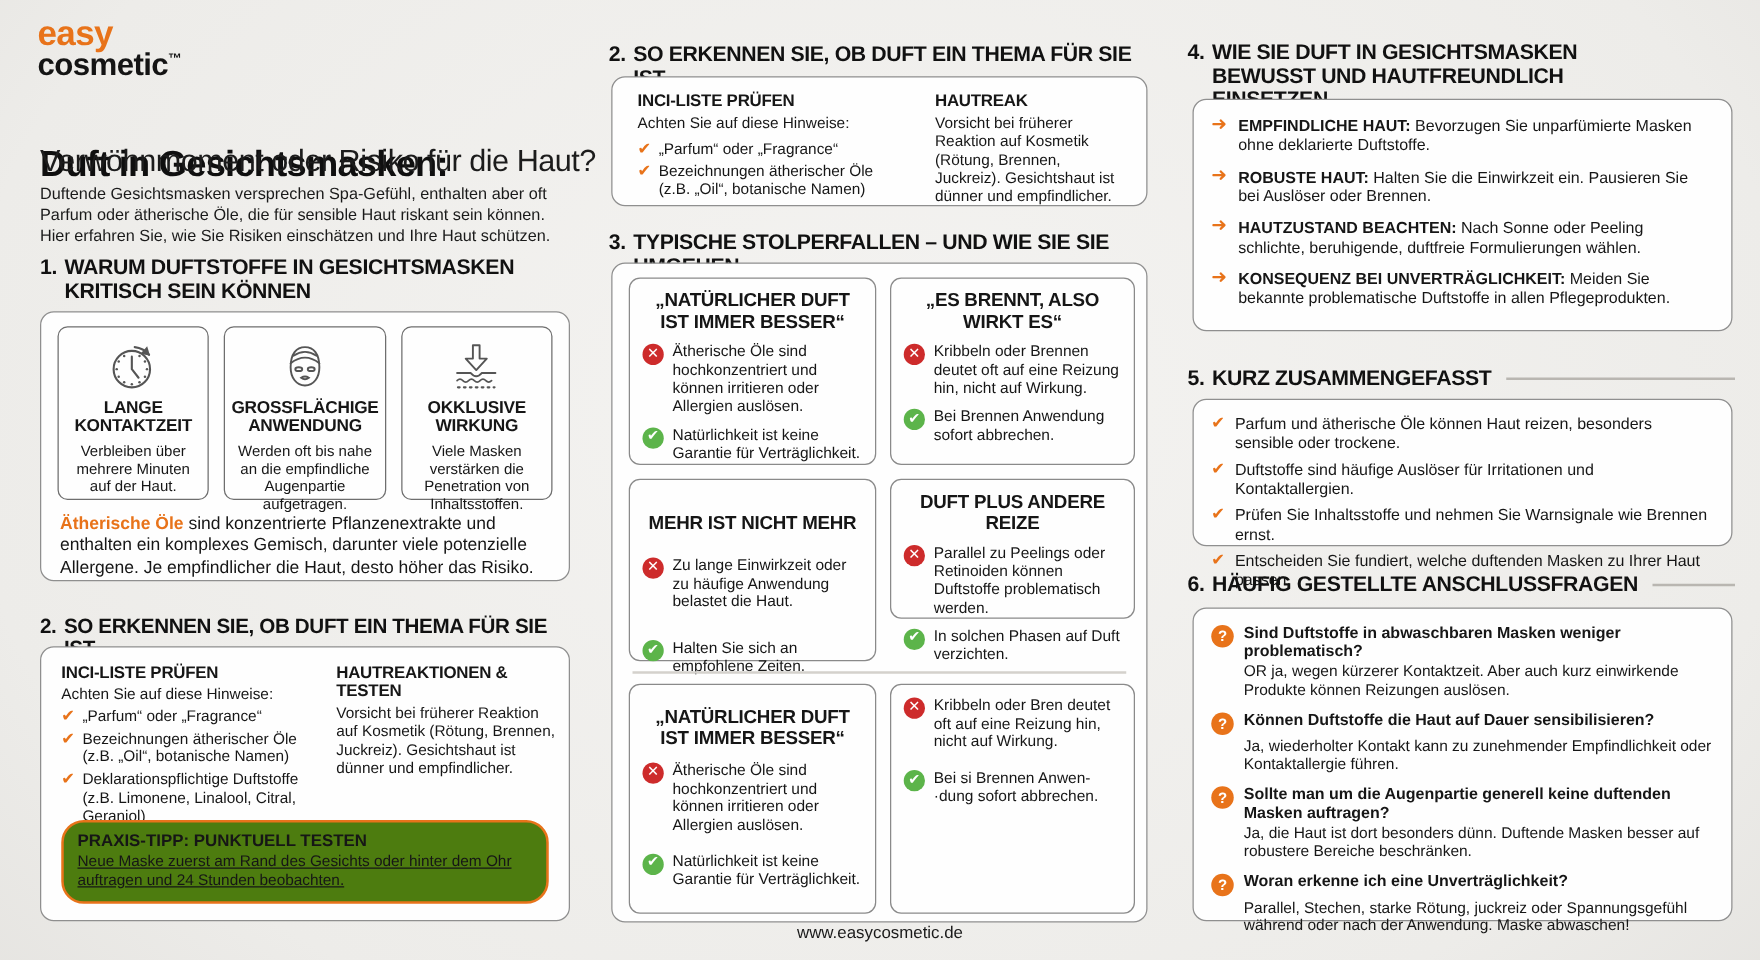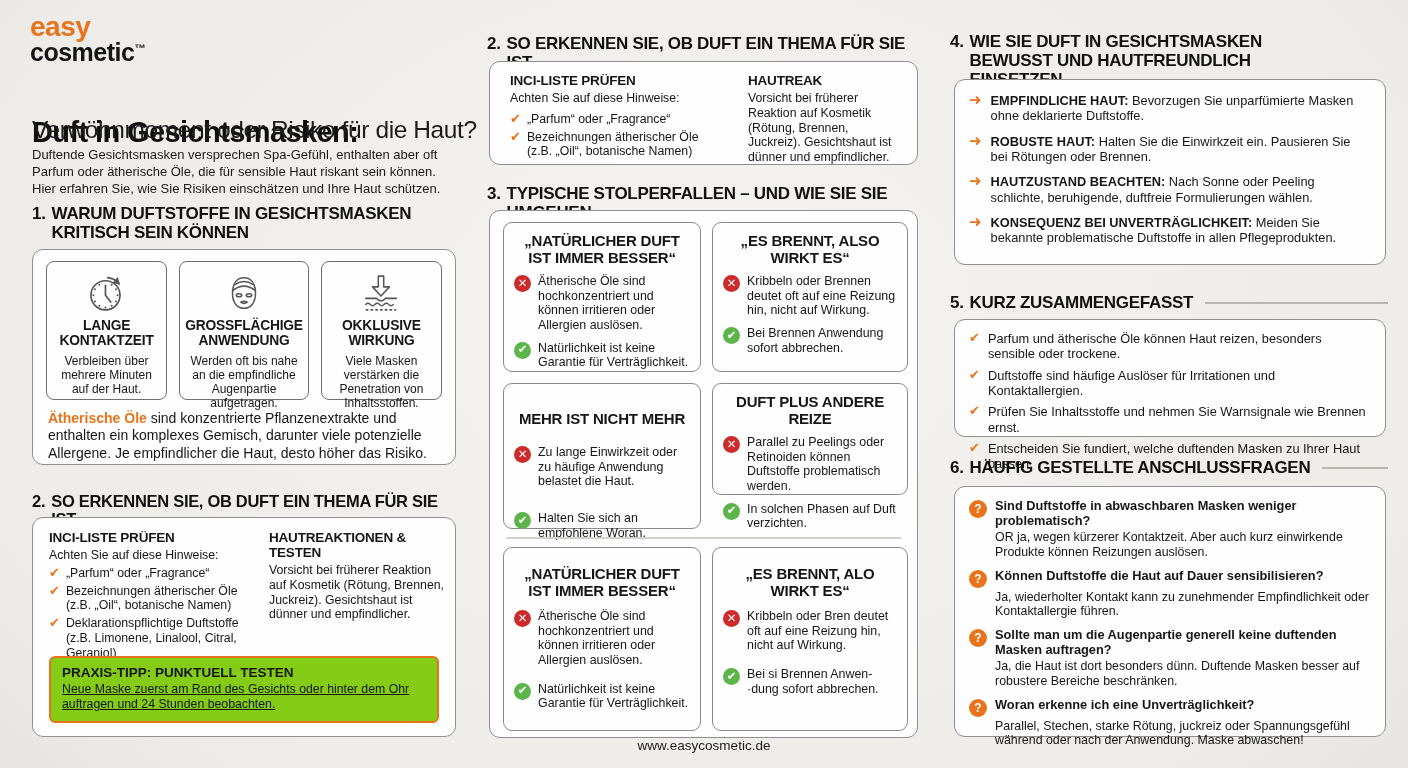--- a/index.html
+++ b/index.html
@@ -41,22 +41,22 @@
   .s1card .txt{font-size:12px;line-height:1.18;margin-top:5px;padding:0 2px;}
   .note{margin:10px 15px 0 15px;font-size:14px;line-height:1.24;}
   .note .lead{color:#e8731a;font-weight:bold;}
   
   .h2l{left:32px;top:492px;width:434px;font-size:16.5px;}
   .p2{left:32px;top:517px;width:424px;height:220px;}
   .colbox{position:absolute;}
   .colbox .ct{font-size:13.5px;font-weight:bold;letter-spacing:-0.2px;margin-bottom:3px;}
   .colbox .cb{font-size:12.3px;line-height:1.2;}
   .ckrow{display:flex;gap:6px;margin-top:3px;font-size:12.3px;line-height:1.2;}
-  .tip{position:absolute;left:16px;right:16px;bottom:13px;border:2px solid #e8731a;border-radius:6px;
-       padding:7px 11px 9px 11px;background:#84cc16;}
+  .tip{position:absolute;left:16px;right:16px;bottom:13px;border:2px solid #e8731a;border-radius:18px;
+       padding:7px 11px 9px 11px;background:#4d7c0f;}
   .tip .tt{font-size:13.5px;font-weight:bold;margin-bottom:2px;}
   .tip .tx{font-size:12.3px;line-height:1.22;text-decoration:underline;}
   .h2m{left:487px;top:34px;width:445px;}
   .pm{left:489px;top:61px;width:429px;height:104px;}
   
   .h3{left:487px;top:184px;width:458px;}
   .p3{left:489px;top:210px;width:429px;height:528px;}
   .s3card{position:absolute;border:1.3px solid #8a8a8a;border-radius:9px;box-sizing:border-box;
           padding:9px 10px 6px 10px;background:#fefefe;}
   .s3card .ttl{text-align:center;font-size:15px;font-weight:bold;line-height:1.14;letter-spacing:-0.2px;margin-bottom:8px;}
@@ -239,21 +239,21 @@
     </div>
 
     <div class="s3card spread" style="left:13px;top:172px;width:198px;height:146px;">
       <div class="ttl">MEHR IST NICHT MEHR</div>
       <div class="item bad">
           <span class="badge red">✕</span>
           <span>Zu lange Einwirkzeit oder zu häufige Anwendung belastet die Haut.</span>
         </div>
       <div class="item good">
           <span class="badge green">✔</span>
-          <span>Halten Sie sich an empfohlene Woran.</span>
+          <span>Halten Sie sich an empfohlene Zeiten.</span>
         </div>
     </div>
 
     <div class="s3card" style="left:222px;top:172px;width:196px;height:112px;">
       <div class="ttl">DUFT PLUS ANDERE REIZE</div>
       <div class="item bad">
           <span class="badge red">✕</span>
           <span>Parallel zu Peelings oder Retinoiden können Duftstoffe problematisch werden.</span>
         </div>
       <div class="item good">
@@ -270,21 +270,20 @@
           <span class="badge red">✕</span>
           <span>Ätherische Öle sind hochkonzentriert und können irritieren oder Allergien auslösen.</span>
         </div>
       <div class="item good">
           <span class="badge green">✔</span>
           <span>Natürlichkeit ist keine Garantie für Verträglichkeit.</span>
         </div>
     </div>
 
     <div class="s3card tall" style="left:222px;top:336px;width:196px;height:184px;">
-      <div class="ttl">„ES BRENNT, ALO WIRKT ES“</div>
       <div class="item bad">
           <span class="badge red">✕</span>
           <span>Kribbeln oder Bren deutet oft auf eine Reizung hin, nicht auf Wirkung.</span>
         </div>
       <div class="item good">
           <span class="badge green">✔</span>
           <span>Bei si Brennen Anwen- ·dung sofort abbrechen.</span>
         </div>
     </div>
   </div>
@@ -293,21 +292,21 @@
     <span class="num">4.</span>
     <span class="txt">WIE SIE DUFT IN GESICHTSMASKEN BEWUSST UND HAUTFREUNDLICH EINSETZEN</span>
   </div>
   <div class="panel p4">
     <div class="item">
         <span class="arr">➜</span>
         <span><b class="lead">EMPFINDLICHE HAUT:</b><span> Bevorzugen Sie unparfümierte Masken ohne deklarierte Duftstoffe.</span></span>
       </div>
     <div class="item">
         <span class="arr">➜</span>
-        <span><b class="lead">ROBUSTE HAUT:</b><span> Halten Sie die Einwirkzeit ein. Pausieren Sie bei Rötungen oder Brennen.</span></span>
+        <span><b class="lead">ROBUSTE HAUT:</b><span> Halten Sie die Einwirkzeit ein. Pausieren Sie bei Auslöser oder Brennen.</span></span>
       </div>
     <div class="item">
         <span class="arr">➜</span>
         <span><b class="lead">HAUTZUSTAND BEACHTEN:</b><span> Nach Sonne oder Peeling schlichte, beruhigende, duftfreie Formulierungen wählen.</span></span>
       </div>
     <div class="item">
         <span class="arr">➜</span>
         <span><b class="lead">KONSEQUENZ BEI UNVERTRÄGLICHKEIT:</b><span> Meiden Sie bekannte problematische Duftstoffe in allen Pflegeprodukten.</span></span>
       </div>
   </div>

